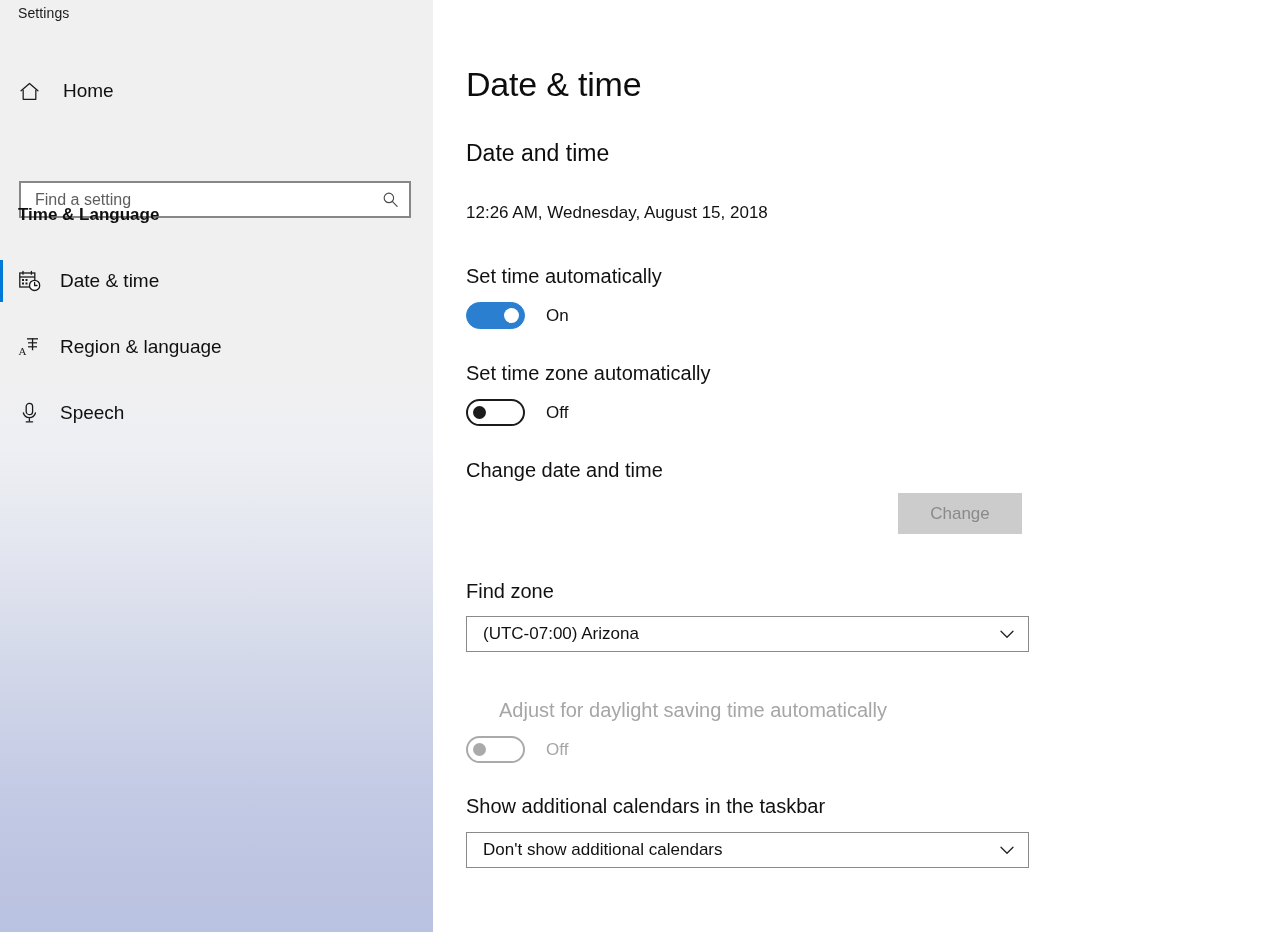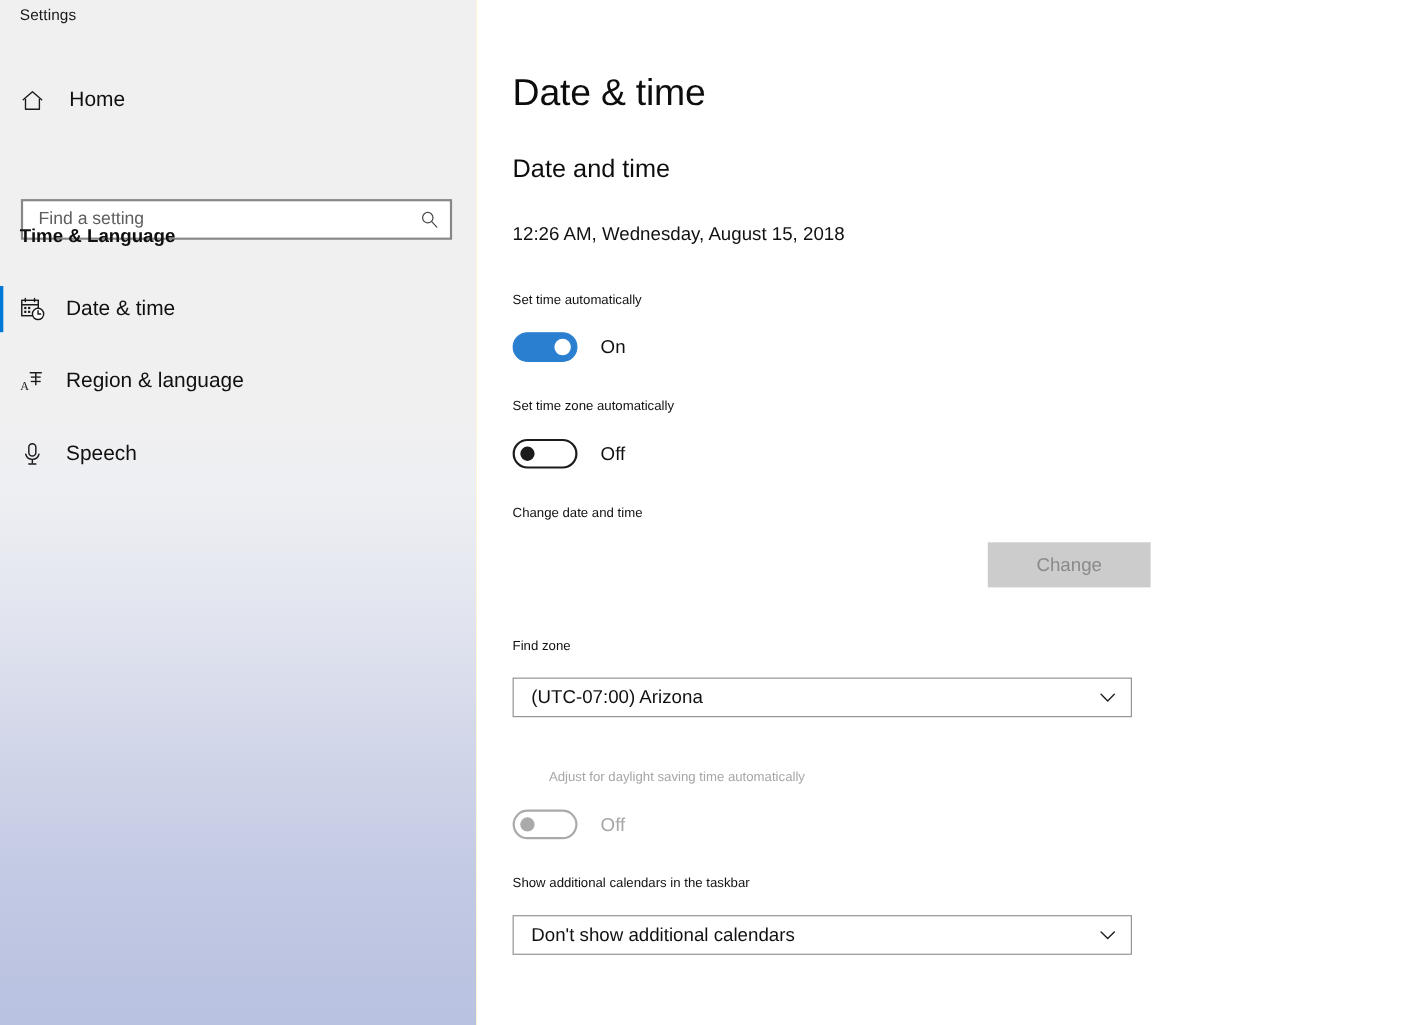--- a/index.html
+++ b/index.html
@@ -10,21 +10,21 @@
     overflow: hidden;
     background: #ffffff;
     font-family: "Liberation Sans", sans-serif;
     -webkit-font-smoothing: antialiased;
   }
 
   #app {
     position: relative;
     width: 1282px;
     height: 932px;
-    background: #fde047;
+    background: #e5e5e5;
     padding-left: 28px;
   }
 
   
   .titlebar-controls {
     position: absolute;
     top: 0;
     left: 1127px;
     width: 155px;
     height: 28px;
@@ -181,21 +181,21 @@
     position: absolute;
     top: 203px;
     left: 33px;
     font-size: 17px;
     color: #111111;
   }
 
   .field-label {
     position: absolute;
     left: 33px;
-    font-size: 12px;
+    font-size: 20px;
     color: #111111;
   }
   .field-label.disabled { color: #a6a6a6; margin-left: 33px; }
 
   
   .toggle-row {
     position: absolute;
     left: 33px;
     display: flex;
     align-items: center;
@@ -241,21 +241,21 @@
     font-size: 17px;
     color: #111111;
   }
   .toggle-state.disabled { color: #a6a6a6; }
 
   
   .change-btn {
     position: absolute;
     left: 465px;
     top: 493px;
-    width: 148px;
+    width: 124px;
     height: 41px;
     background: #cccccc;
     border: 0;
     color: #8a8a8a;
     font-family: "Liberation Sans", sans-serif;
     font-size: 17px;
   }
 
   
   .combo {

